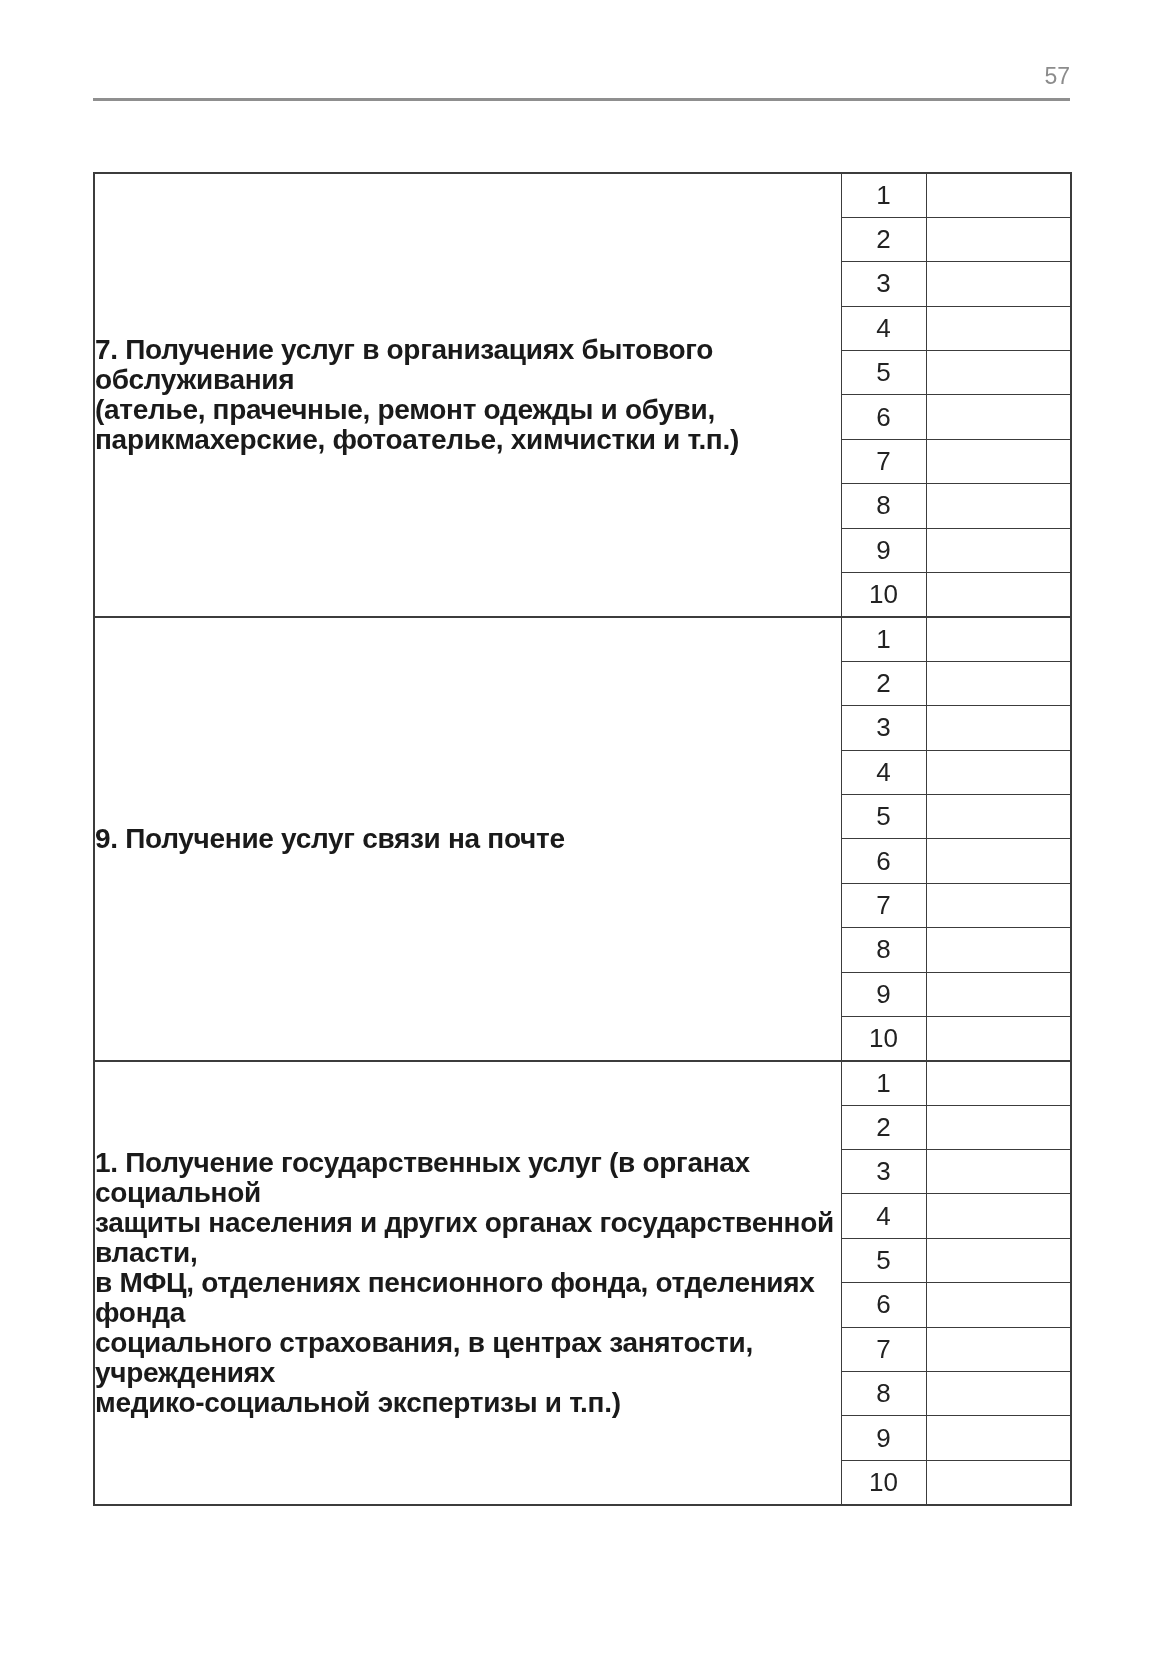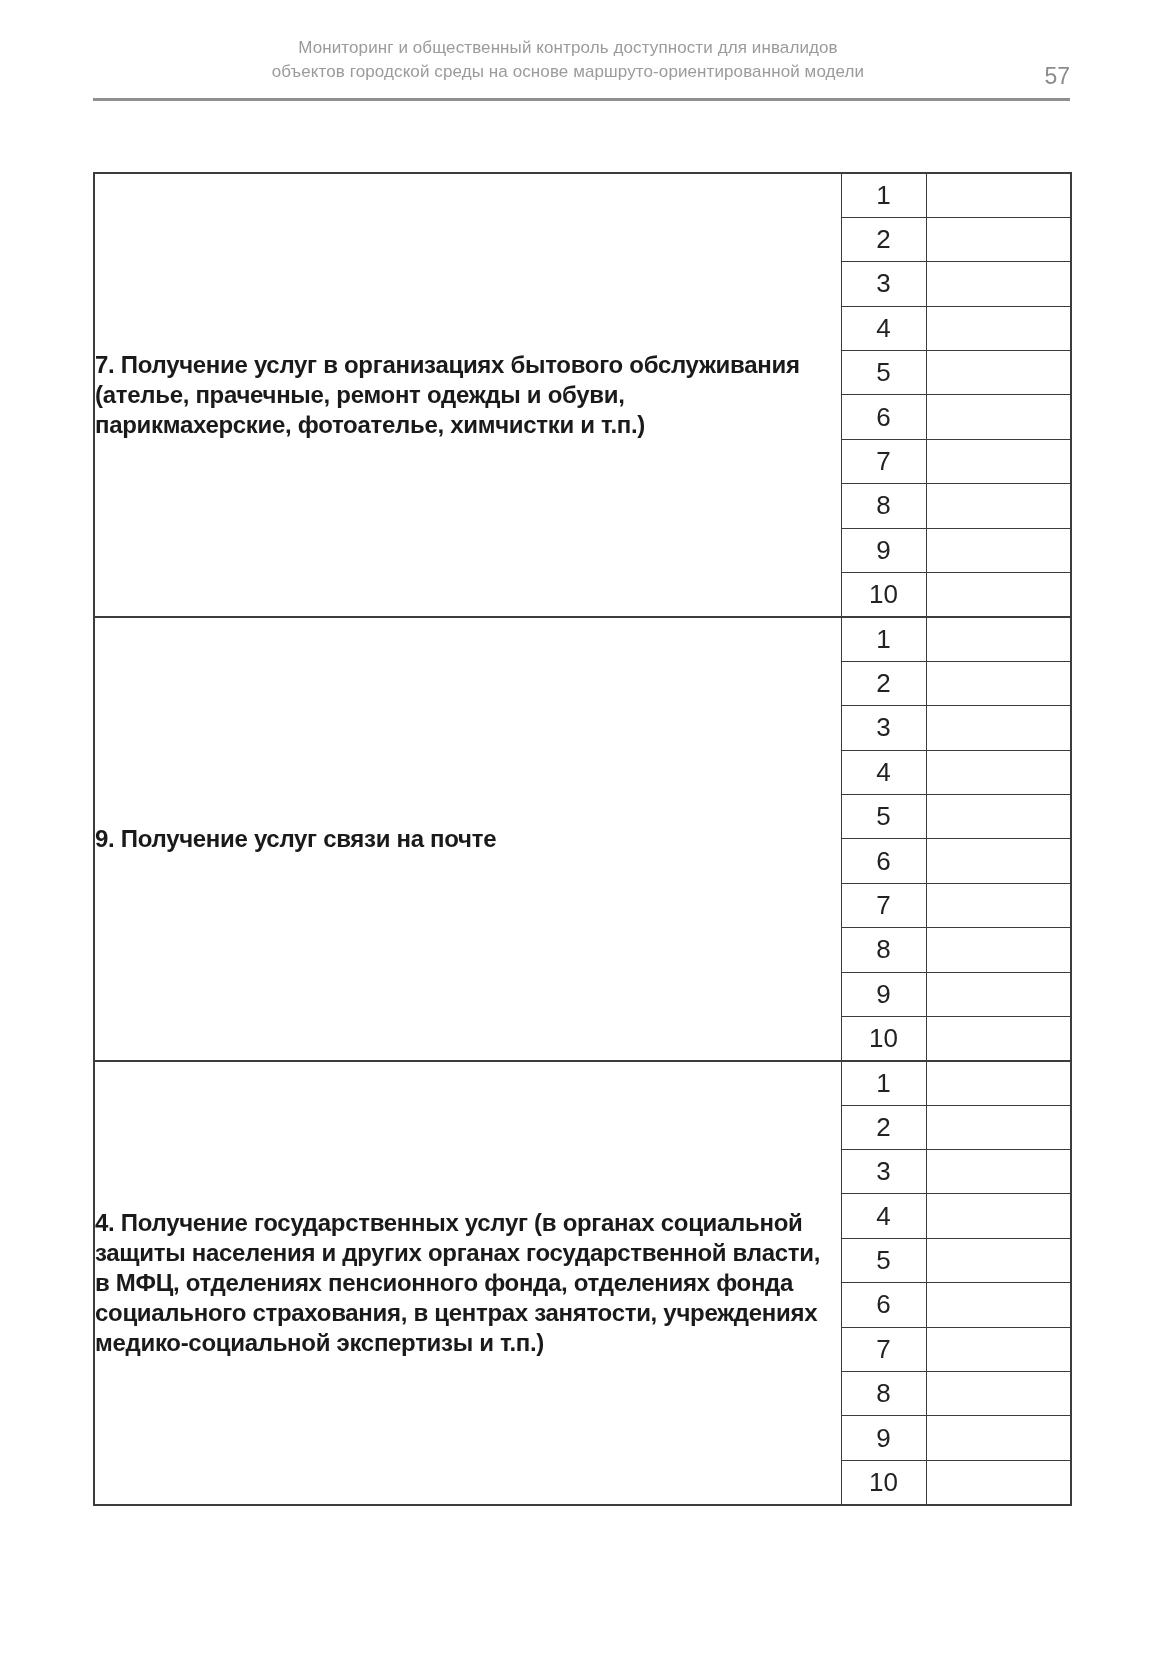--- a/index.html
+++ b/index.html
@@ -63,21 +63,21 @@
   }
   table.survey {
     border: 2.5px solid #3c3c3c;
   }
   tr.section-start td {
     border-top-width: 2.5px;
   }
   td.question-cell {
     vertical-align: middle;
     padding: 4px 14px 4px 10px;
-    font-size: 24px;
+    font-size: 28px;
     font-weight: bold;
     line-height: 30px;
     color: #1a1a1a;
     letter-spacing: -0.3px;
     white-space: pre-line;
   }
   td.rating-cell {
     text-align: center;
     vertical-align: middle;
     font-size: 26px;
@@ -86,24 +86,20 @@
   }
   td.answer-cell {
     background: #ffffff;
   }
 </style>
 </head>
 <body>
 
 <div class="page">
 
-  <div class="running-header">
-    <div>Мониторинг и общественный контроль доступности для инвалидов</div>
-    <div>объектов городской среды на основе маршруто-ориентированной модели</div>
-  </div>
 
   <div class="page-number">57</div>
 
   <div class="header-rule"></div>
 
   <table class="survey">
     <colgroup>
       <col style="width:747px">
       <col style="width:85px">
       <col style="width:145px">
@@ -187,21 +183,21 @@
         </tr>
         <tr>
           <td class="rating-cell">9</td>
           <td class="answer-cell"></td>
         </tr>
         <tr>
           <td class="rating-cell">10</td>
           <td class="answer-cell"></td>
         </tr>
         <tr class="section-start">
-          <td class="question-cell" rowspan="10">4. Получение государственных услуг (в органах социальной
+          <td class="question-cell" rowspan="10">1. Получение государственных услуг (в органах социальной
 защиты населения и других органах государственной власти,
 в МФЦ, отделениях пенсионного фонда, отделениях фонда
 социального страхования, в центрах занятости, учреждениях
 медико-социальной экспертизы и т.п.)</td>
           <td class="rating-cell">1</td>
           <td class="answer-cell"></td>
         </tr>
         <tr>
           <td class="rating-cell">2</td>
           <td class="answer-cell"></td>

